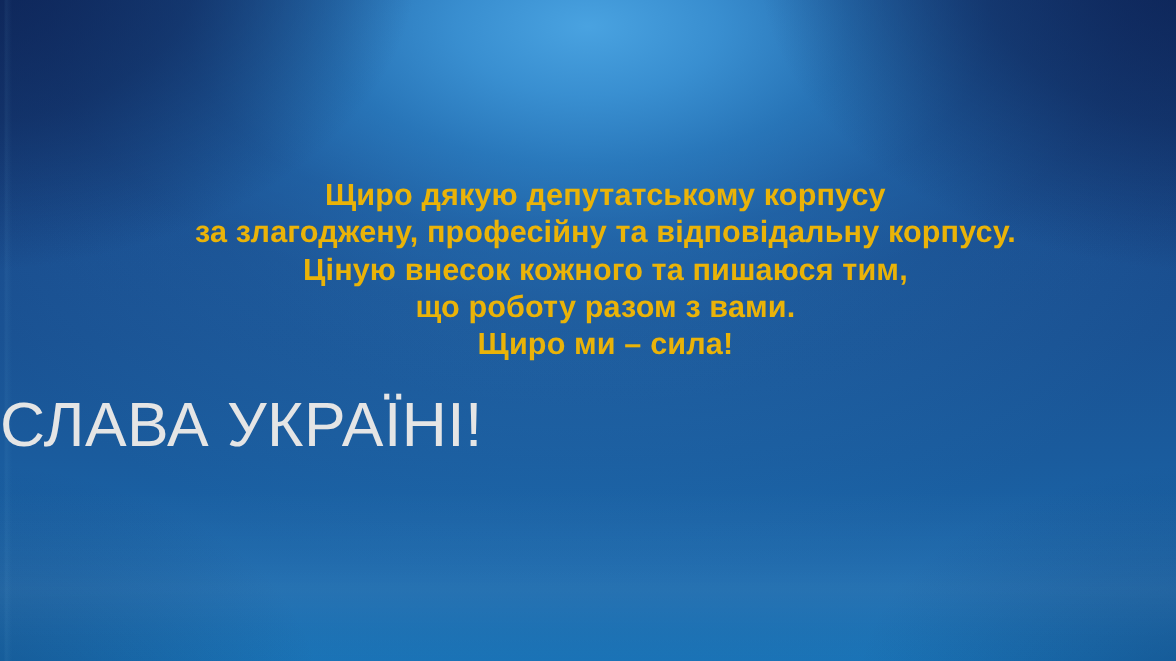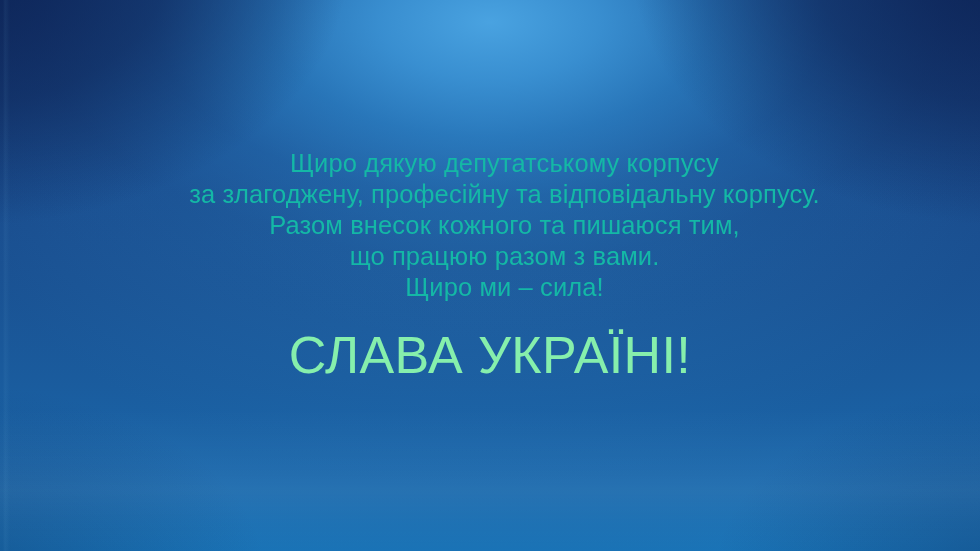--- a/index.html
+++ b/index.html
@@ -104,37 +104,37 @@
     flex-direction: column;
     align-items: center;
   }
 
   .body-block {
     position: absolute;
     top: 148px;
     left: 0;
     right: 0;
     text-align: center;
-    color: #14b8a6;
+    color: #eab308;
     font-size: 25.5px;
     line-height: 31px;
-    font-weight: 400;
+    font-weight: 700;
     letter-spacing: 0.1px;
     white-space: nowrap;
     padding-left: 29px;
   }
   .body-line { display: block; }
 
   .headline {
     position: absolute;
     top: 326px;
     left: 0;
     right: 0;
-    text-align: center;
-    color: #86efac;
+    text-align: left;
+    color: #e5e5e5;
     font-size: 52px;
     line-height: 58px;
     font-weight: 400;
     letter-spacing: 0.4px;
     white-space: nowrap;
   }
 </style>
 </head>
 <body>
 
@@ -145,21 +145,21 @@
   <div class="bg-layer bg-glow-main"></div>
   <div class="bg-layer bg-vignette"></div>
   <div class="bg-layer bg-band"></div>
   <div class="bg-layer bg-seam"></div>
 
   <div class="content">
 
     <div class="body-block">
       <span class="body-line">Щиро дякую депутатському корпусу</span>
       <span class="body-line">за злагоджену, професійну та відповідальну корпусу.</span>
-      <span class="body-line">Разом внесок кожного та пишаюся тим,</span>
-      <span class="body-line">що працюю разом з вами.</span>
+      <span class="body-line">Ціную внесок кожного та пишаюся тим,</span>
+      <span class="body-line">що роботу разом з вами.</span>
       <span class="body-line">Щиро ми – сила!</span>
     </div>
 
     <div class="headline">СЛАВА УКРАЇНІ!</div>
 
   </div>
 </div>
 
 </body></html>

